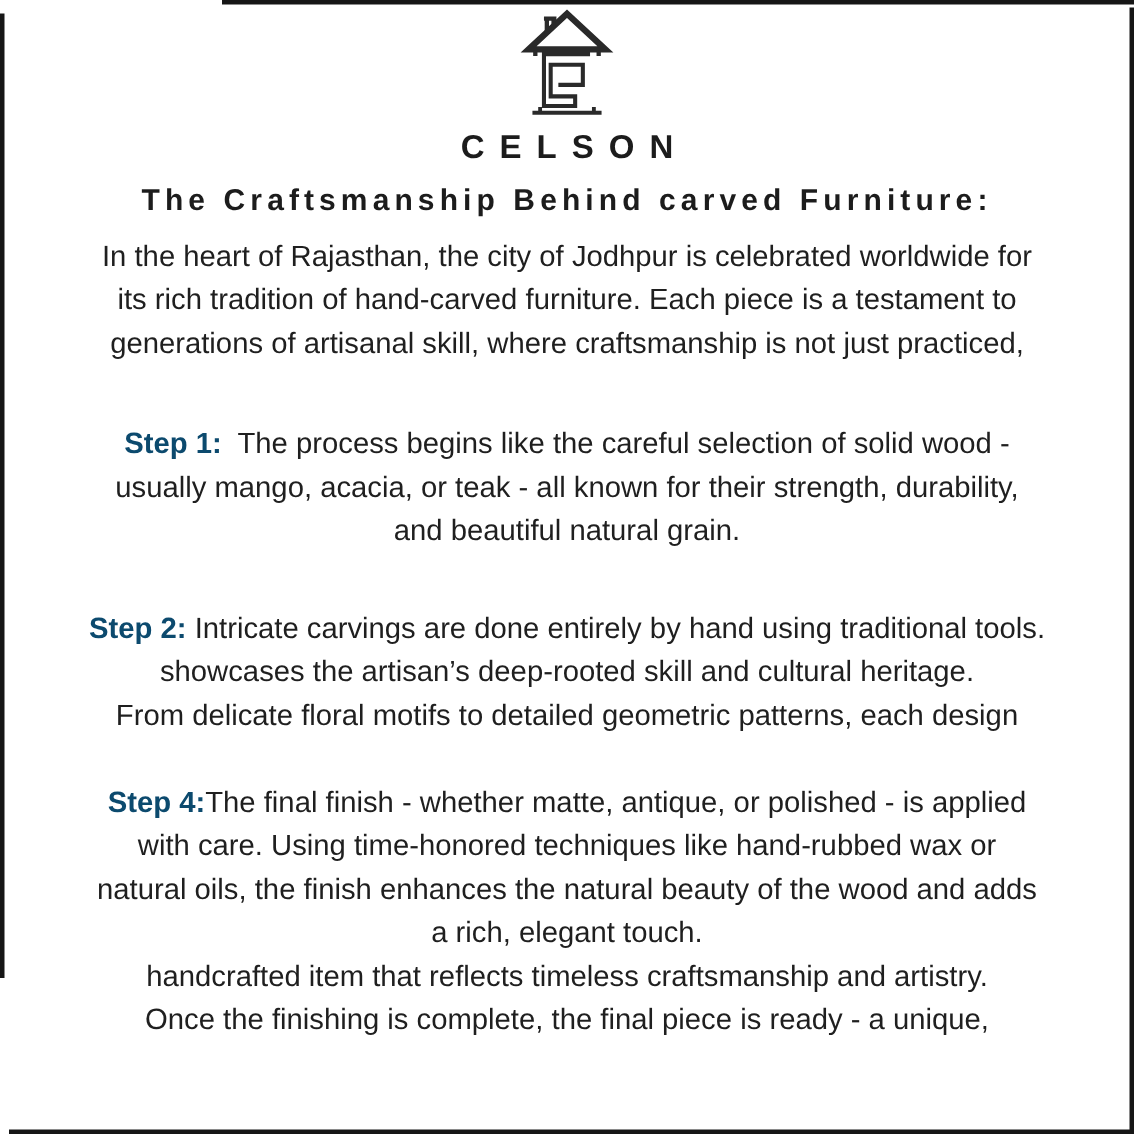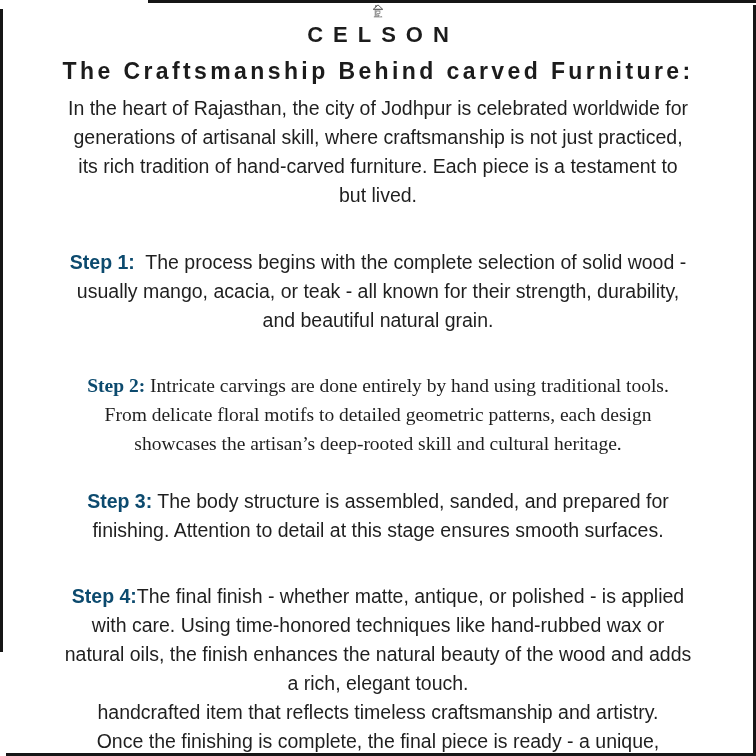--- a/index.html
+++ b/index.html
@@ -27,33 +27,33 @@
 
   .brand {
     margin-top: 5px;
     font-size: 22px; font-weight: bold; line-height: 24px;
     letter-spacing: 10px; margin-left: 10px; 
     color: #1c1c1c;
     white-space: pre;
   }
   .heading {
     margin-top: 11px;
-    font-size: 23px; font-weight: bold; line-height: 26px;
+    font-size: 20px; font-weight: bold; line-height: 26px;
     letter-spacing: 3.4px;
     color: #1c1c1c;
     white-space: pre;
   }
   .article {
     width: 100%;
     display: flex; flex-direction: column; align-items: center; gap: 24px;
   }
   .para { margin-top: 13px; width: 736px; }
   .para:nth-child(1) { margin-top: 10px; }
   .para:nth-child(2) { margin-top: 14px; }
-  .para:nth-child(3) { margin-top: 12px; font-family: Liberation Serif, serif; }
+  .para:nth-child(3) { margin-top: 12px; }
   .para:nth-child(4) { margin-top: 5px; }
   .t-line {
     font-size: 19.5px; line-height: 29px;
     text-align: center;
     white-space: pre-wrap;
     color: #1f1f1f;
   }
   .t-line b { color: #0c4a6e; }
 </style>
 </head>
@@ -80,37 +80,32 @@
     <path d="M28,222 L172,222" stroke-width="8"></path>
   </svg>
 
   <div class="brand">CELSON</div>
 
   <div class="heading">The Craftsmanship Behind carved Furniture:</div>
 
   <div class="article" id="article">
       <div class="para">
         <div class="t-line"><span>In the heart of Rajasthan, the city of Jodhpur is celebrated worldwide for</span></div>
+        <div class="t-line"><span>its rich tradition of hand-carved furniture. Each piece is a testament to</span></div>
         <div class="t-line"><span>generations of artisanal skill, where craftsmanship is not just practiced,</span></div>
-        <div class="t-line"><span>its rich tradition of hand-carved furniture. Each piece is a testament to</span></div>
-        <div class="t-line"><span>but lived.</span></div>
       </div>
       <div class="para">
-        <div class="t-line"><b>Step 1:</b><span>  The process begins with the complete selection of solid wood -</span></div>
+        <div class="t-line"><b>Step 1:</b><span>  The process begins like the careful selection of solid wood -</span></div>
         <div class="t-line"><span>usually mango, acacia, or teak - all known for their strength, durability,</span></div>
         <div class="t-line"><span>and beautiful natural grain.</span></div>
       </div>
       <div class="para">
         <div class="t-line"><b>Step 2:</b><span> Intricate carvings are done entirely by hand using traditional tools.</span></div>
+        <div class="t-line"><span>showcases the artisan’s deep-rooted skill and cultural heritage.</span></div>
         <div class="t-line"><span>From delicate floral motifs to detailed geometric patterns, each design</span></div>
-        <div class="t-line"><span>showcases the artisan’s deep-rooted skill and cultural heritage.</span></div>
-      </div>
-      <div class="para">
-        <div class="t-line"><b>Step 3:</b><span> The body structure is assembled, sanded, and prepared for</span></div>
-        <div class="t-line"><span>finishing. Attention to detail at this stage ensures smooth surfaces.</span></div>
       </div>
       <div class="para">
         <div class="t-line"><b>Step 4:</b><span>The final finish - whether matte, antique, or polished - is applied</span></div>
         <div class="t-line"><span>with care. Using time-honored techniques like hand-rubbed wax or</span></div>
         <div class="t-line"><span>natural oils, the finish enhances the natural beauty of the wood and adds</span></div>
         <div class="t-line"><span>a rich, elegant touch.</span></div>
         <div class="t-line"><span>handcrafted item that reflects timeless craftsmanship and artistry.</span></div>
         <div class="t-line"><span>Once the finishing is complete, the final piece is ready - a unique,</span></div>
       </div>
     </div>

